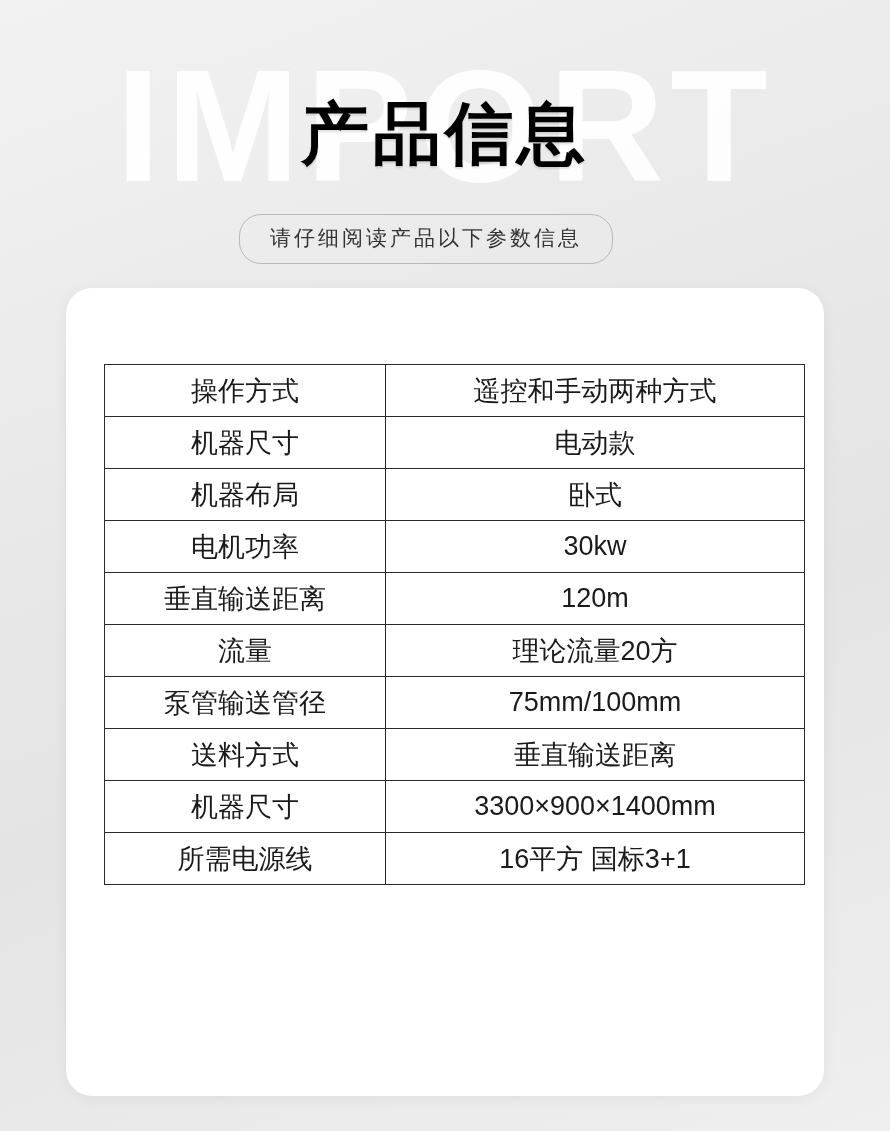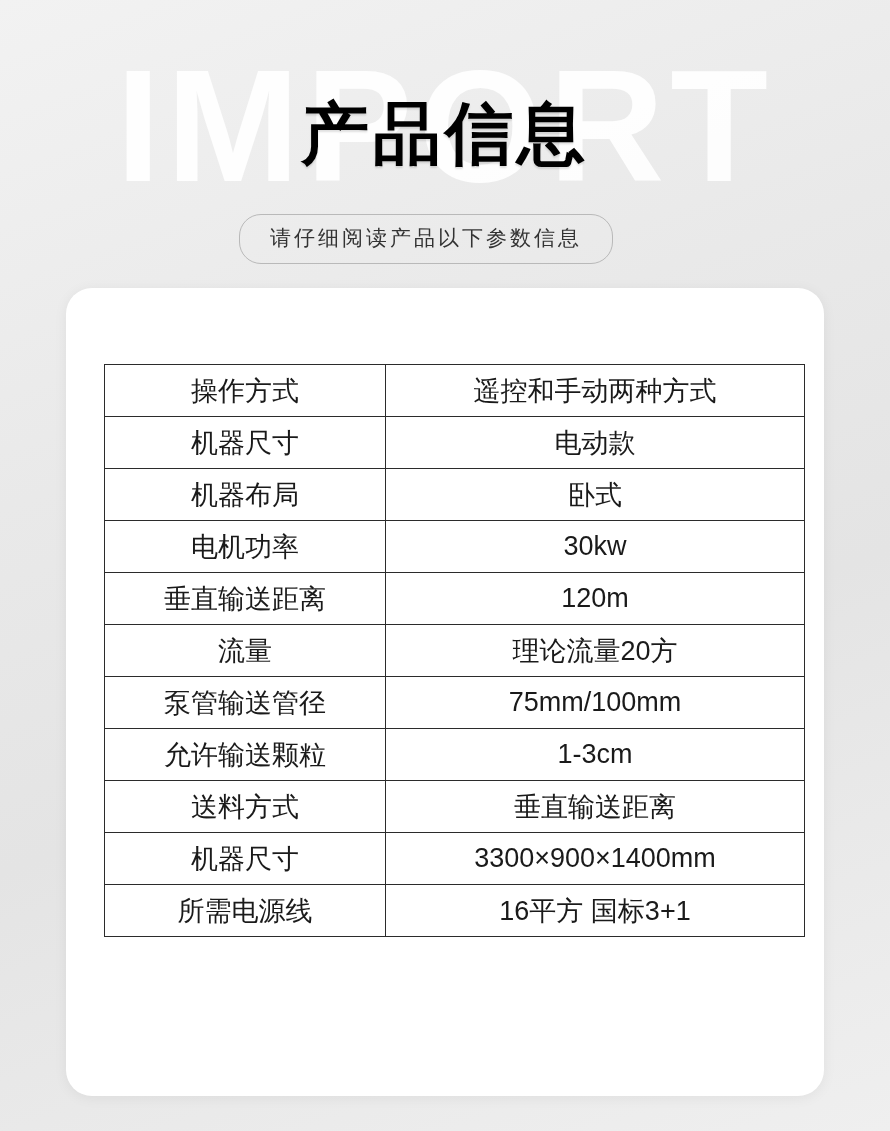--- a/index.html
+++ b/index.html
@@ -139,24 +139,20 @@
       </tr>
       <tr>
         <td class="label">流量</td>
         <td class="value">理论流量20方</td>
       </tr>
       <tr>
         <td class="label">泵管输送管径</td>
         <td class="value">75mm/100mm</td>
       </tr>
       <tr>
-        <td class="label">允许输送颗粒</td>
-        <td class="value">1-3cm</td>
-      </tr>
-      <tr>
         <td class="label">送料方式</td>
         <td class="value">垂直输送距离</td>
       </tr>
       <tr>
         <td class="label">机器尺寸</td>
         <td class="value">3300×900×1400mm</td>
       </tr>
       <tr>
         <td class="label">所需电源线</td>
         <td class="value">16平方 国标3+1</td>

